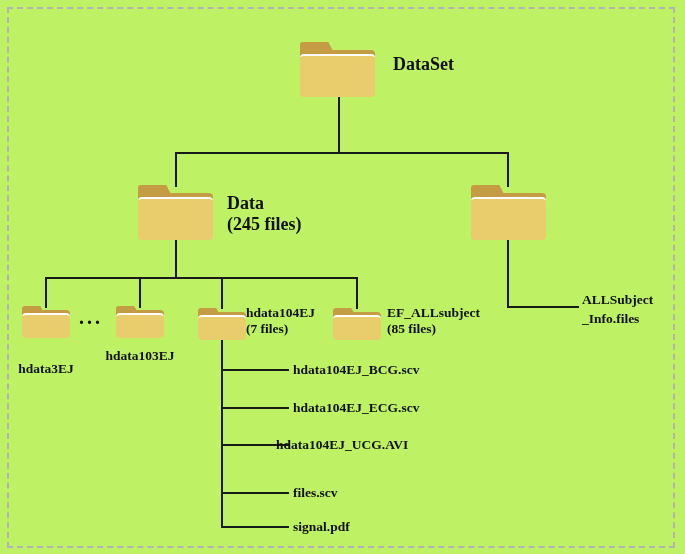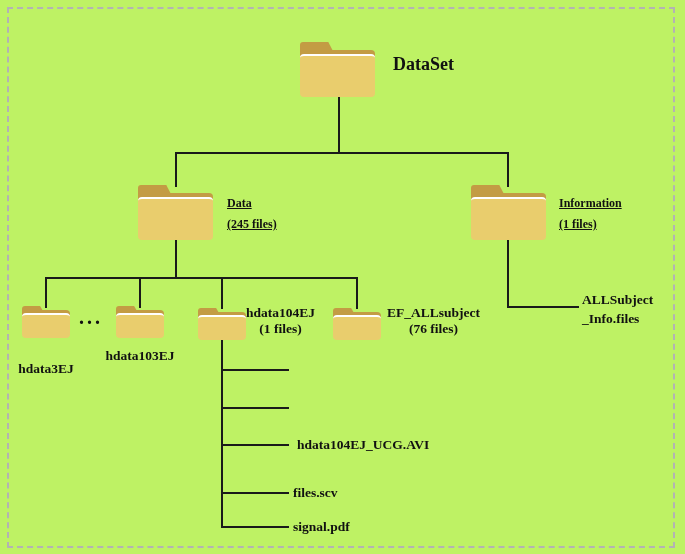--- a/index.html
+++ b/index.html
@@ -34,22 +34,22 @@
   }
   .folder .front{
     position:absolute;left:0;top:21%;width:100%;bottom:0;
     background:var(--folder-front);border-radius:4px;
     border-top:2px solid #ffffff;box-sizing:border-box;
   }
   .folder-lg{width:75px;height:55px;}
   .folder-sm{width:48px;height:32px;}
   .lbl{position:absolute;font-weight:bold;white-space:nowrap;}
   .lbl-root{font-size:18px;}
-  .lbl-l2{font-size:12px;line-height:21px;text-decoration:underline;}
-  .lbl-l3{font-size:13.5px;line-height:16px;text-align:center;}
+  .lbl-l2{font-size:18px;line-height:21px;}
+  .lbl-l3{font-size:13.5px;line-height:16px;}
   .lbl-file{font-size:13.5px;line-height:16px;}
   .lbl-center{text-align:center;}
   .dots{font-size:20px;letter-spacing:3px;}
 </style>
 </head>
 <body>
 
 <div class="stage">
   <div class="frame"></div>
 
@@ -108,41 +108,39 @@
       <div class="front"></div>
     </div>
 
   <div class="lbl lbl-root" style="left:393px;top:54px">DataSet</div>
 
   <div class="lbl lbl-l2" style="left:227px;top:193px">
     <div>Data</div>
     <div>(245 files)</div>
   </div>
 
-  <div class="lbl lbl-l2" style="left:559px;top:193px">
-    <div>Information</div>
-    <div>(1 files)</div>
-  </div>
 
   <div class="lbl dots" style="left:79px;top:306px">...</div>
 
   <div class="lbl lbl-l3 lbl-center" style="left:10px;top:361px;width:72px">hdata3EJ</div>
   <div class="lbl lbl-l3 lbl-center" style="left:99px;top:348px;width:82px">hdata103EJ</div>
 
   <div class="lbl lbl-l3" style="left:246px;top:305px">
     <div>hdata104EJ</div>
-    <div>(1 files)</div>
+    <div>(7 files)</div>
   </div>
 
   <div class="lbl lbl-l3" style="left:387px;top:305px">
     <div>EF_ALLsubject</div>
-    <div>(76 files)</div>
+    <div>(85 files)</div>
   </div>
 
-  <div class="lbl lbl-file" style="left:297px;top:437px">hdata104EJ_UCG.AVI</div>
+  <div class="lbl lbl-file" style="left:293px;top:362px">hdata104EJ_BCG.scv</div>
+  <div class="lbl lbl-file" style="left:293px;top:400px">hdata104EJ_ECG.scv</div>
+  <div class="lbl lbl-file" style="left:276px;top:437px">hdata104EJ_UCG.AVI</div>
   <div class="lbl lbl-file" style="left:293px;top:485px">files.scv</div>
   <div class="lbl lbl-file" style="left:293px;top:519px">signal.pdf</div>
 
   <div class="lbl lbl-file" style="left:582px;top:290px;line-height:19px">
     <div>ALLSubject</div>
     <div>_Info.files</div>
   </div>
 </div>
 
 </body></html>

